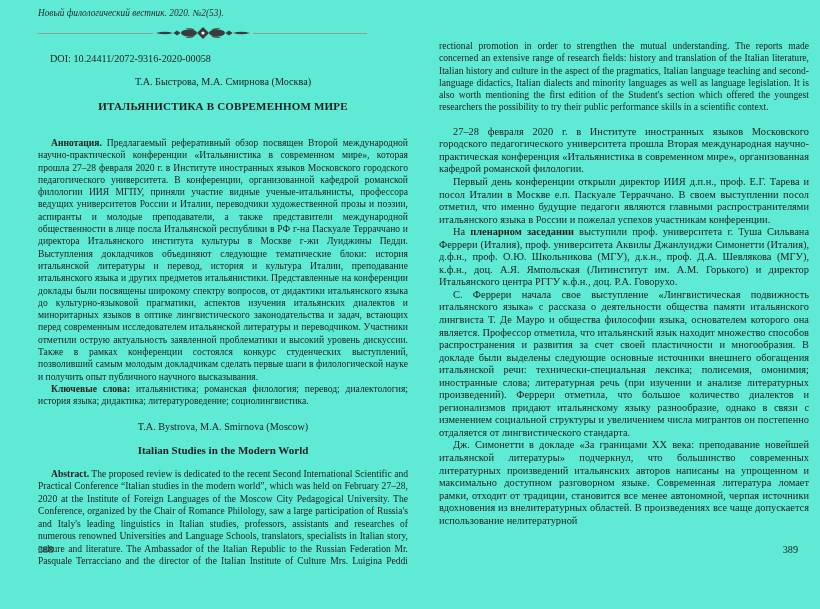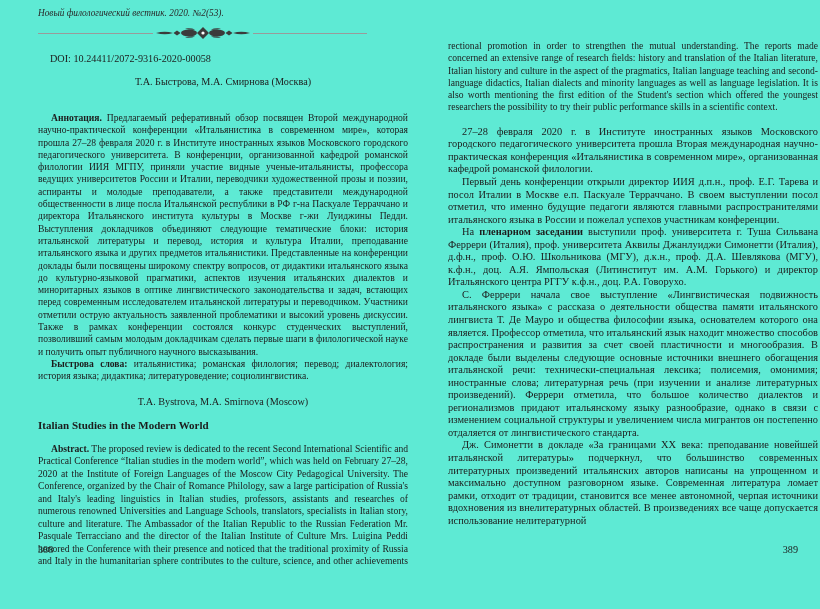--- a/index.html
+++ b/index.html
@@ -26,27 +26,27 @@
   }
   .rule-seg { flex: 1; height: 1px; background: #9a9a9a; }
   .ornament { flex: 0 0 auto; margin: 0 2px; display: block; }
   .doi { margin-top: 13px; font-size: 10.2px; line-height: 12px; text-indent: 12px; }
   .authors { margin-top: 11px; font-size: 10.2px; line-height: 12px; text-align: center; }
   .art-title { margin-top: 12px; font-size: 11px; line-height: 13px; text-align: center; font-weight: bold; letter-spacing: 0.2px; }
   .abstract-block { margin-top: 24px; font-size: 9.6px; line-height: 12.3px; text-align: justify; }
   .abstract-block p { margin: 0; text-indent: 13px; }
   .lead { font-weight: bold; }
   .authors-en { margin-top: 13px; font-size: 10.2px; line-height: 12px; text-align: center; }
-  .title-en { margin-top: 11px; font-size: 11px; line-height: 13px; text-align: left; font-weight: bold; }
+  .title-en { margin-top: 11px; font-size: 11px; line-height: 13px; text-align: center; font-weight: bold; }
   .abstract-en-block { margin-top: 11px; font-size: 9.6px; line-height: 12.55px; text-align: justify; }
   .abstract-en-block p { margin: 0; text-indent: 13px; }
 
   
   .page-right {
-    position: absolute; left: 448px; top: 40px; width: 370px; height: 532px;
+    position: absolute; left: 439px; top: 40px; width: 370px; height: 532px;
     overflow: hidden;
   }
   .cont-block { font-size: 9.6px; line-height: 12.3px; text-align: justify; }
   .cont-block p { margin: 0; }
   .cont-block p.kw { text-indent: 13px; }
   .main-block { margin-top: 12px; font-size: 10.4px; line-height: 12.55px; text-align: justify; }
   .main-block p { margin: 0; text-indent: 14px; }
 
   
   .folio {
@@ -81,24 +81,25 @@
           <path d="M56 10.5 Q60 12.5 66 11.5 Q60 9.5 56 10.5 Z"></path>
         </g>
       </svg>
       <div class="rule-seg"></div>
     </div>
 
     <div class="doi">DOI: 10.24411/2072-9316-2020-00058</div>
 
     <div class="authors">Т.А. Быстрова, М.А. Смирнова (Москва)</div>
 
+    <div class="art-title">ИТАЛЬЯНИСТИКА В СОВРЕМЕННОМ МИРЕ</div>
 
     <div class="abstract-block">
       <p><span class="lead">Аннотация.</span><span> Предлагаемый реферативный обзор посвящен Второй международной научно-практической конференции «Итальянистика в современном мире», которая прошла 27–28 февраля 2020 г. в Институте иностранных языков Московского городского педагогического университета. В конференции, организованной кафедрой романской филологии ИИЯ МГПУ, приняли участие видные ученые-итальянисты, профессора ведущих университетов России и Италии, переводчики художественной прозы и поэзии, аспиранты и молодые преподаватели, а также представители международной общественности в лице посла Итальянской республики в РФ г-на Паскуале Терраччано и директора Итальянского института культуры в Москве г-жи Луиджины Педди. Выступления докладчиков объединяют следующие тематические блоки: история итальянской литературы и перевод, история и культура Италии, преподавание итальянского языка и других предметов итальянистики. Представленные на конференции доклады были посвящены широкому спектру вопросов, от дидактики итальянского языка до культурно-языковой прагматики, аспектов изучения итальянских диалектов и миноритарных языков в оптике лингвистического законодательства и задач, встающих перед современным исследователем итальянской литературы и переводчиком. Участники отметили острую актуальность заявленной проблематики и высокий уровень дискуссии. Также в рамках конференции состоялся конкурс студенческих выступлений, позволивший самым молодым докладчикам сделать первые шаги в филологической науке и получить опыт публичного научного высказывания.</span></p>
-      <p><span class="lead">Быстрова слова:</span><span> итальянистика; романская филология; перевод; диалектология; история языка; дидактика; литературоведение; социолингвистика.</span></p>
+      <p><span class="lead">Ключевые слова:</span><span> итальянистика; романская филология; перевод; диалектология; история языка; дидактика; литературоведение; социолингвистика.</span></p>
     </div>
 
     <div class="authors-en" lang="en">T.A. Bystrova, M.A. Smirnova (Moscow)</div>
 
     <div class="title-en" lang="en">Italian Studies in the Modern World</div>
 
     <div class="abstract-en-block" lang="en">
       <p><span class="lead">Abstract.</span><span> The proposed review is dedicated to the recent Second International Scientific and Practical Conference “Italian studies in the modern world”, which was held on February 27–28, 2020 at the Institute of Foreign Languages of the Moscow City Pedagogical University. The Conference, organized by the Chair of Romance Philology, saw a large participation of Russia's and Italy's leading linguistics in Italian studies, professors, assistants and researches of numerous renowned Universities and Language Schools, translators, specialists in Italian story, culture and literature. The Ambassador of the Italian Republic to the Russian Federation Mr. Pasquale Terracciano and the director of the Italian Institute of Culture Mrs. Luigina Peddi honored the Conference with their presence and noticed that the traditional proximity of Russia and Italy in the humanitarian sphere contributes to the culture, science, and other achievements bidi-</span></p>
     </div>
   </div>

